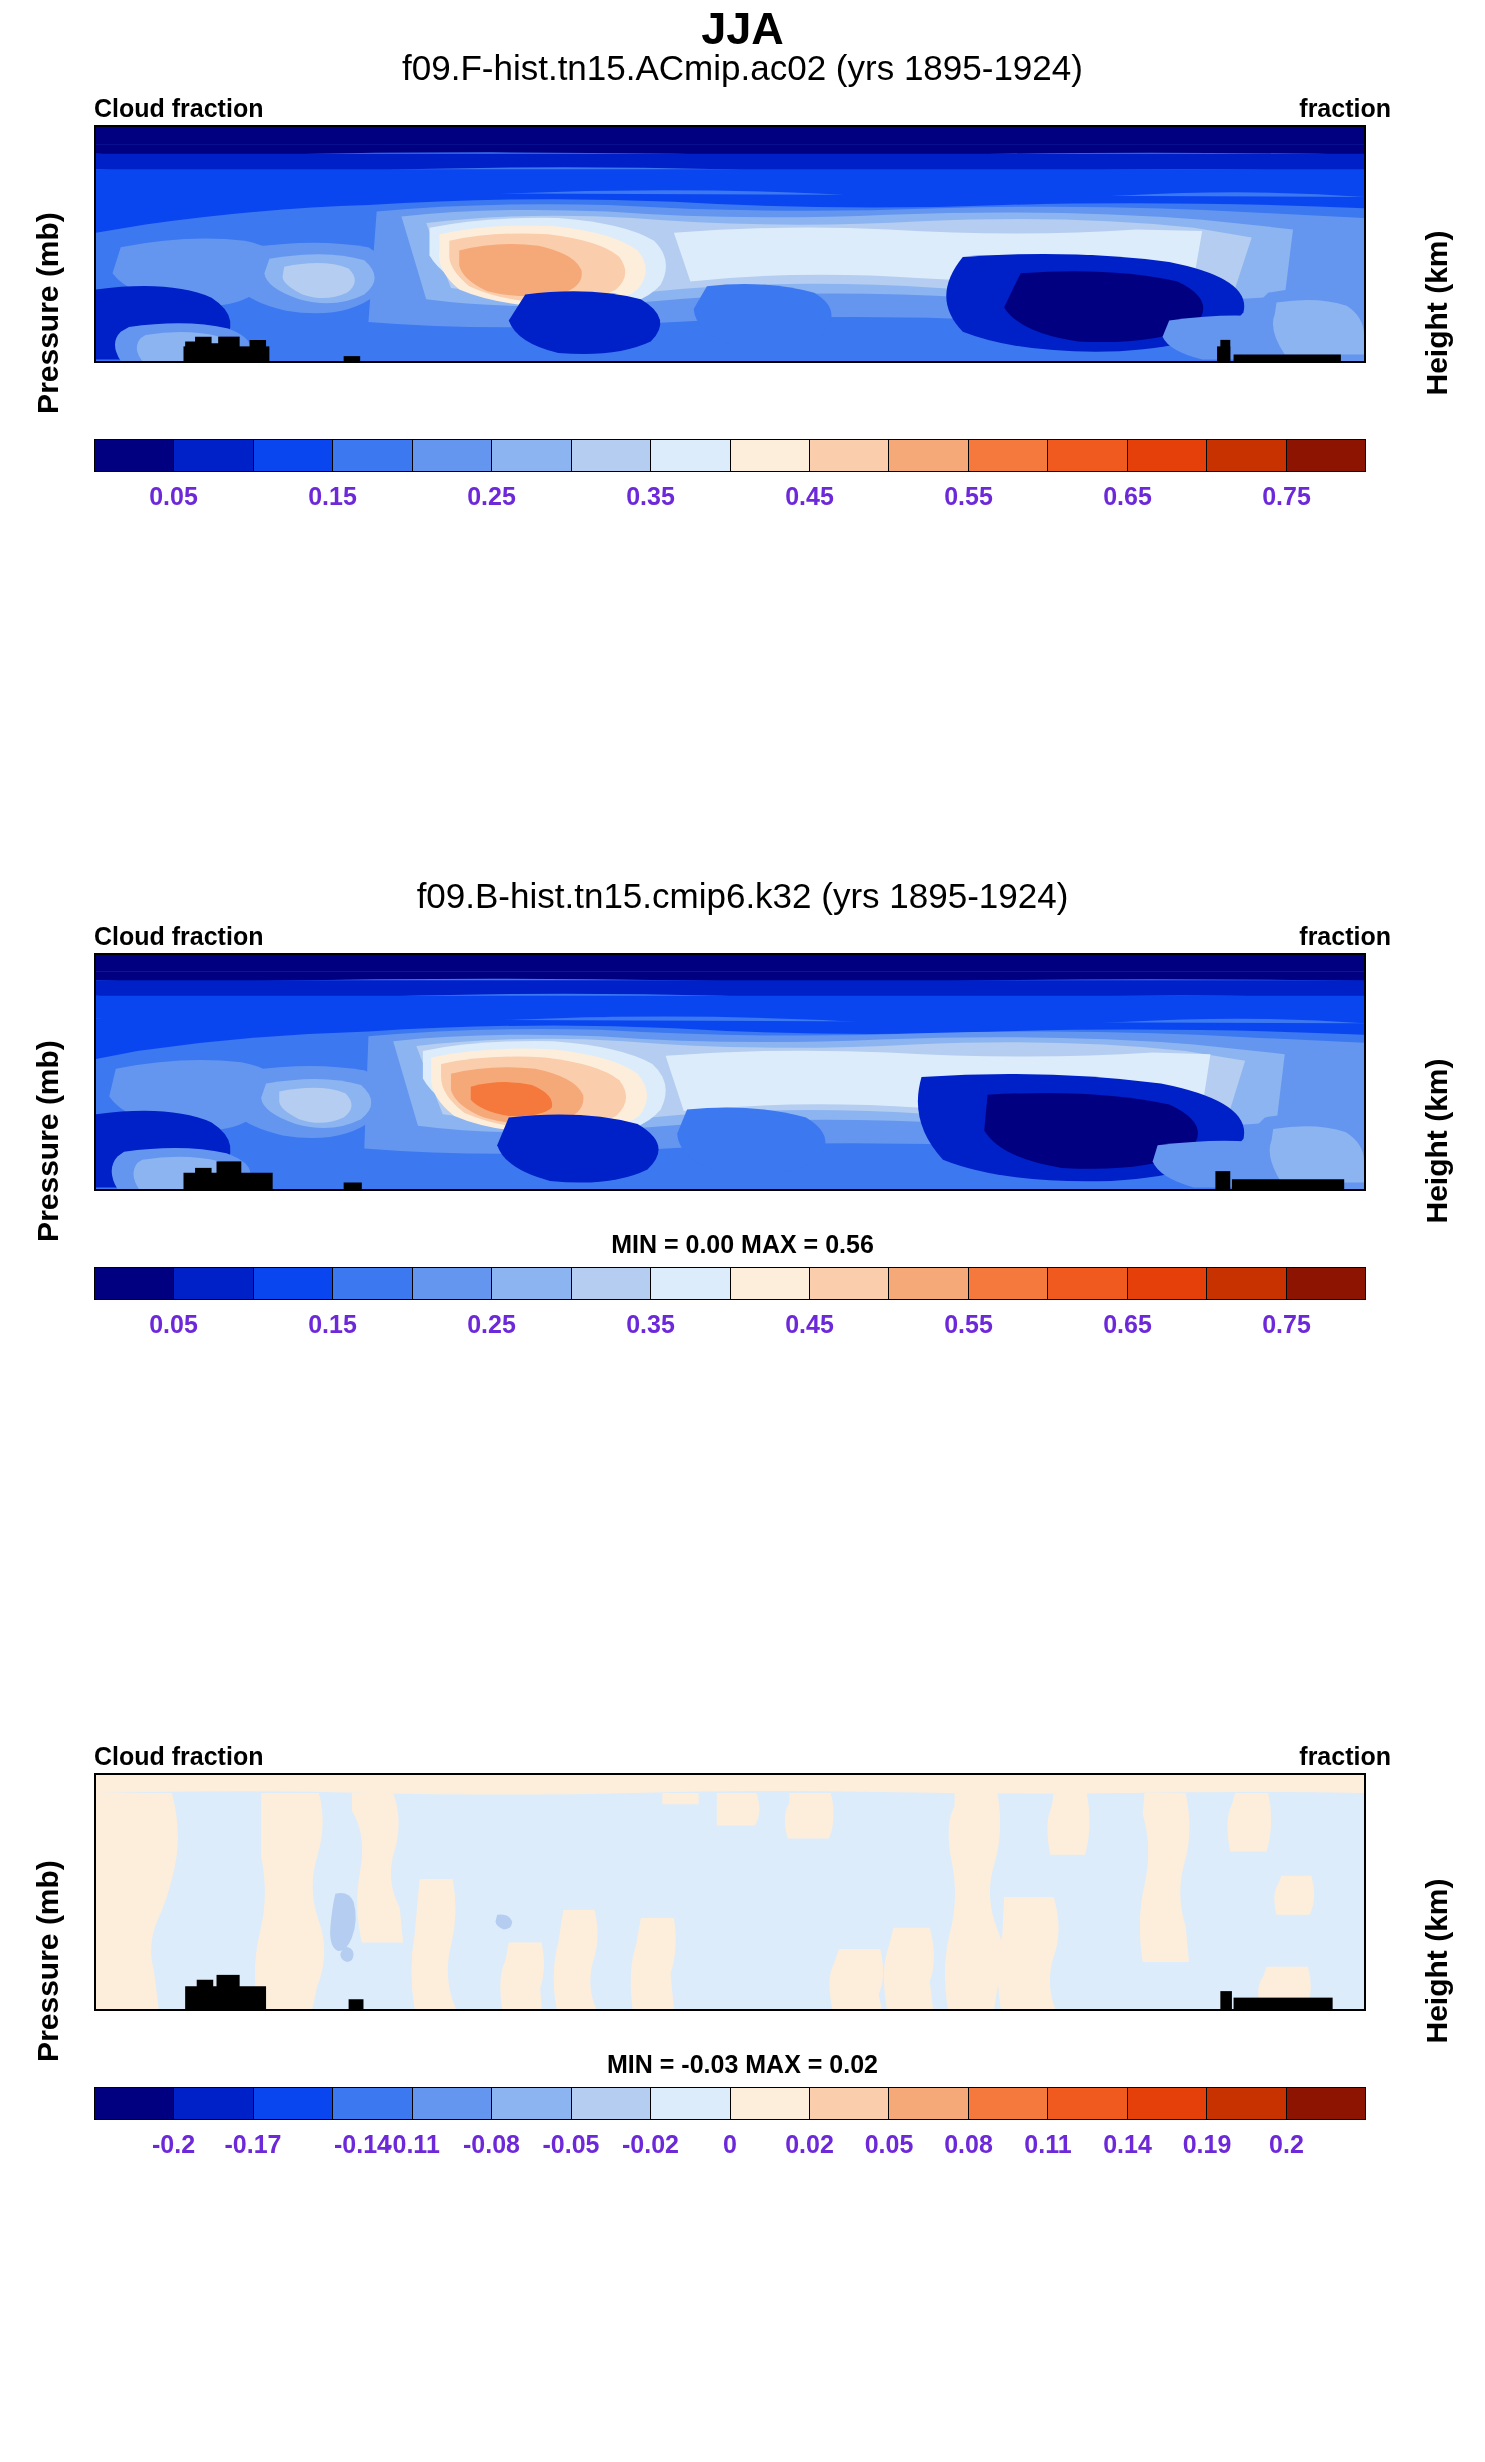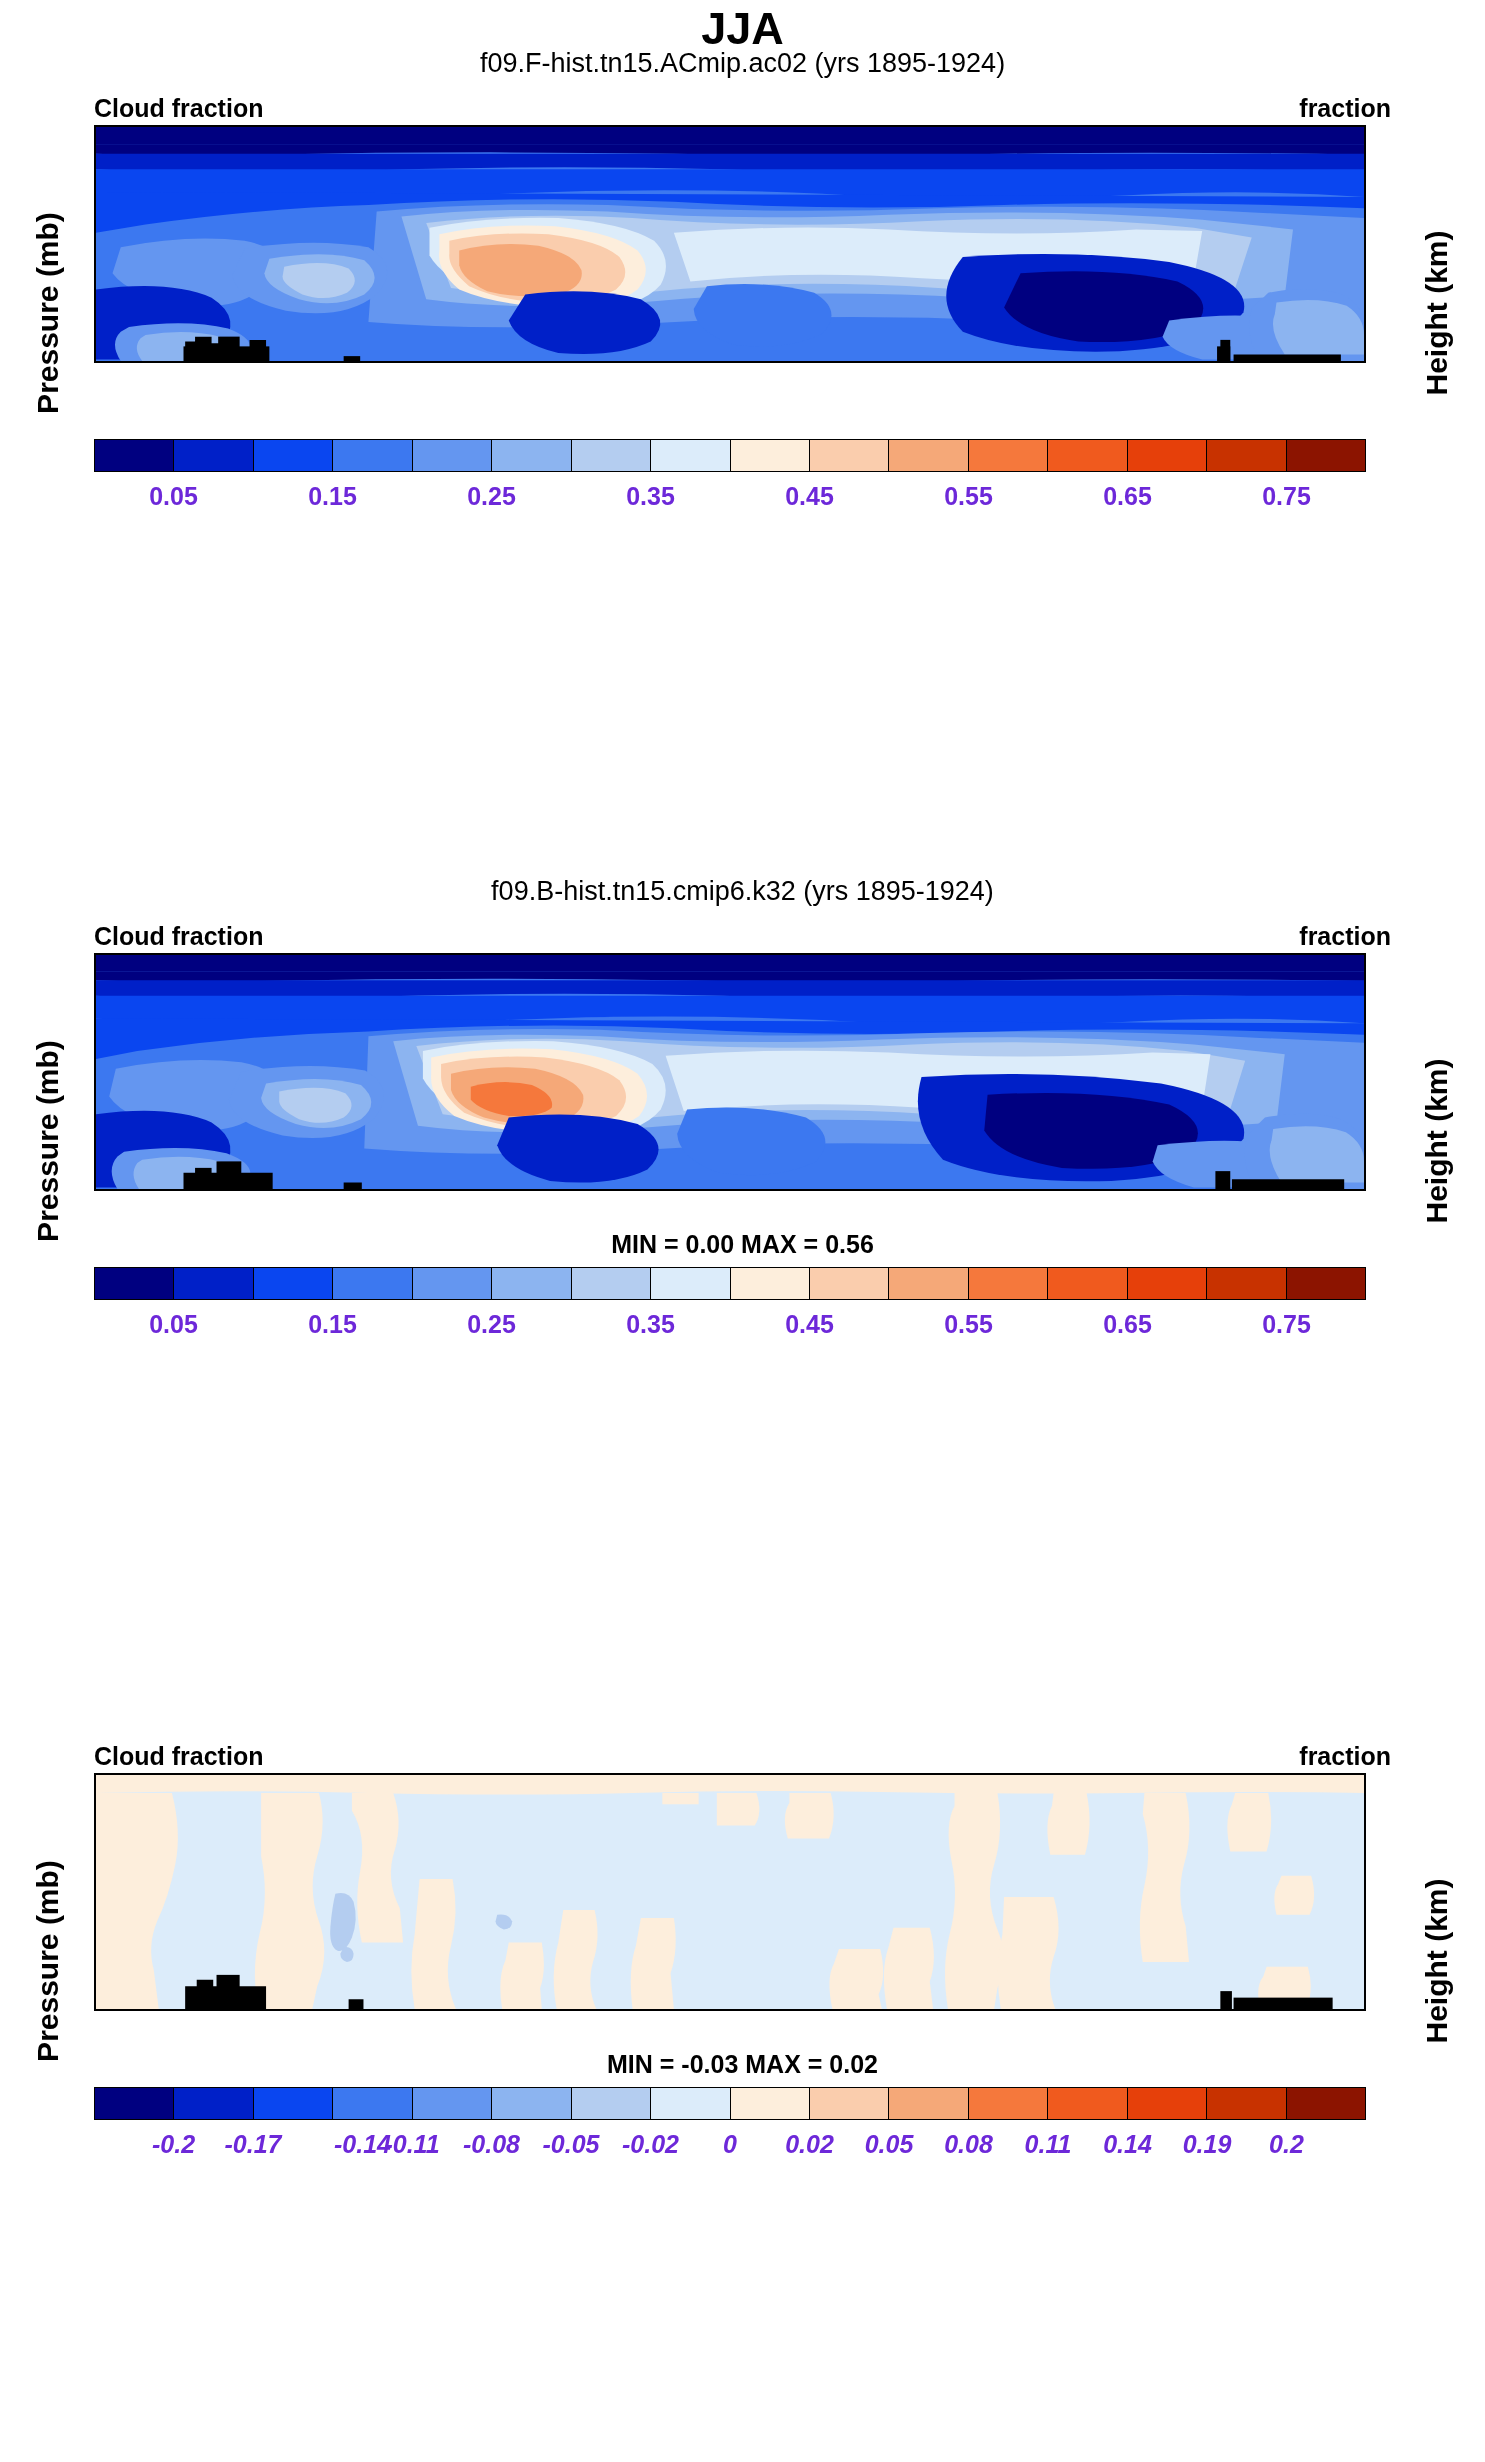--- a/index.html
+++ b/index.html
@@ -23,21 +23,21 @@
     font-size: 45px;
     font-weight: bold;
     letter-spacing: 0px;
     color: #000;
   }
   
   .panel { position: absolute; left: 0; width: 1485px; }
   .panel-title {
     position: absolute; left: 0; right: 0; top: 0;
     text-align: center;
-    font-size: 27px;
+    font-size: 35px;
     color: #000;
     white-space: nowrap;
   }
   .hdr-left, .hdr-right {
     position: absolute;
     font-size: 25px;
     font-weight: bold;
     color: #000;
     white-space: nowrap;
   }
@@ -486,21 +486,21 @@
       <div class="xtick-bmajor" style="left:16.67%;"></div>
       <div class="xtick-bmajor" style="left:33.33%;"></div>
       <div class="xtick-bmajor" style="left:50%;"></div>
       <div class="xtick-bmajor" style="left:66.67%;"></div>
       <div class="xtick-bmajor" style="left:83.33%;"></div>
 
     </div>
 
     <div class="minmax" style="left:370px;top:354px;width:745px;">MIN = -0.03  MAX =  0.02</div>
 
-    <div class="cbar-wrap" style="left:94px;top:391px;width:1272px;height:79px;font-style:italic;">
+    <div class="cbar-wrap" style="left:94px;top:391px;width:1272px;height:79px;">
       <div class="cbar" style="width:1272px;">
         <div class="cbar-cell" style="background: rgb(0, 0, 128);"></div>
         <div class="cbar-cell" style="background: rgb(0, 32, 200);"></div>
         <div class="cbar-cell" style="background: rgb(10, 70, 240);"></div>
         <div class="cbar-cell" style="background: rgb(60, 120, 240);"></div>
         <div class="cbar-cell" style="background: rgb(100, 150, 240);"></div>
         <div class="cbar-cell" style="background: rgb(140, 180, 240);"></div>
         <div class="cbar-cell" style="background: rgb(180, 205, 240);"></div>
         <div class="cbar-cell" style="background: rgb(220, 236, 250);"></div>
         <div class="cbar-cell" style="background: rgb(253, 238, 220);"></div>

